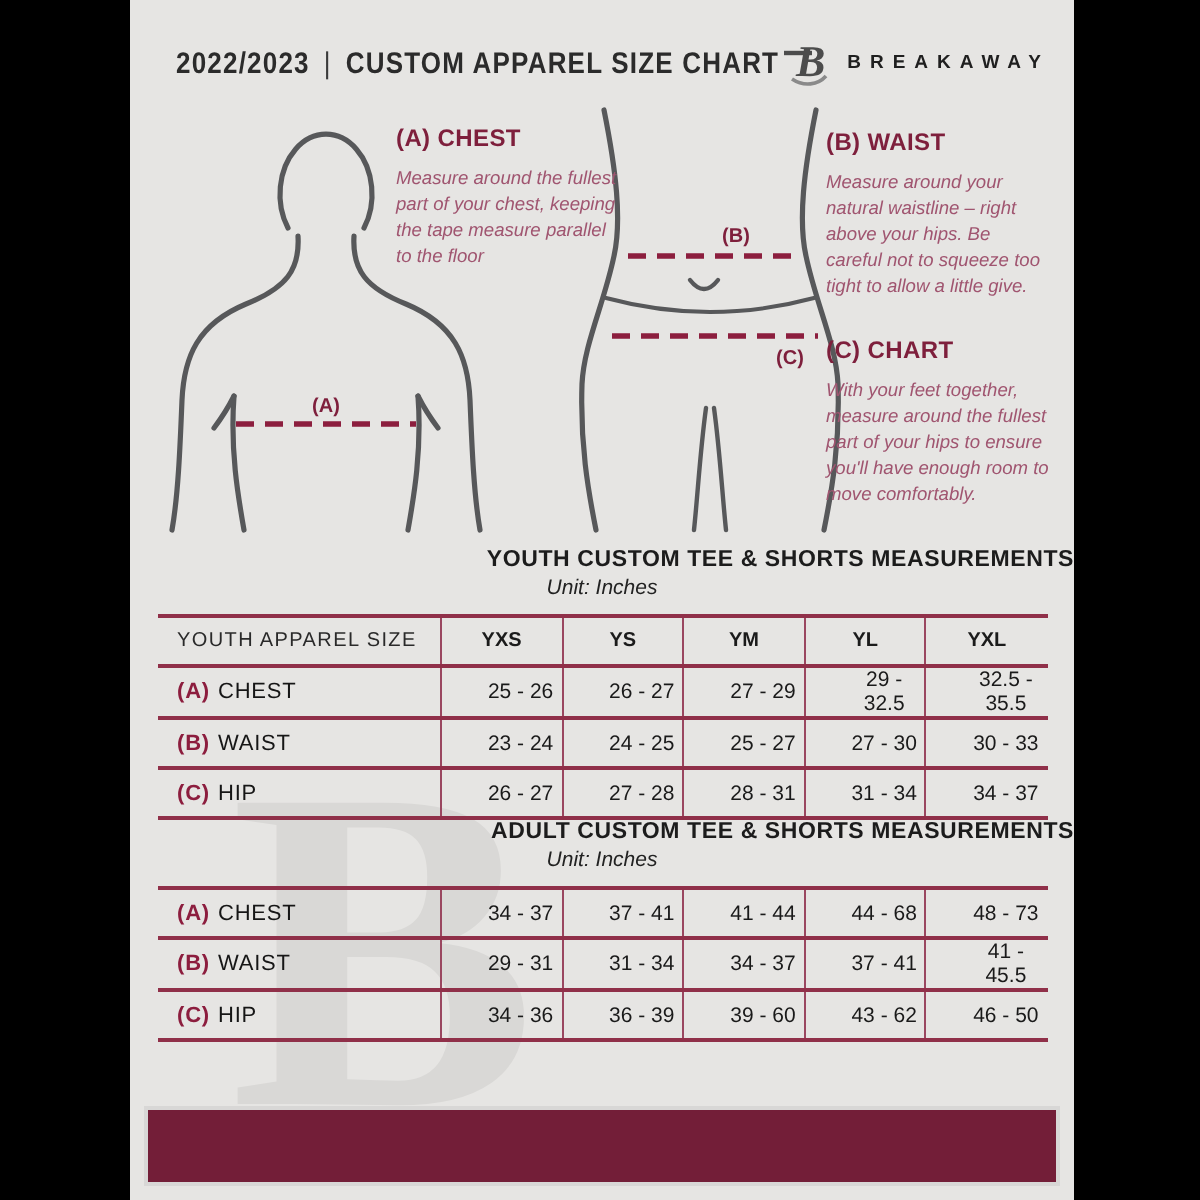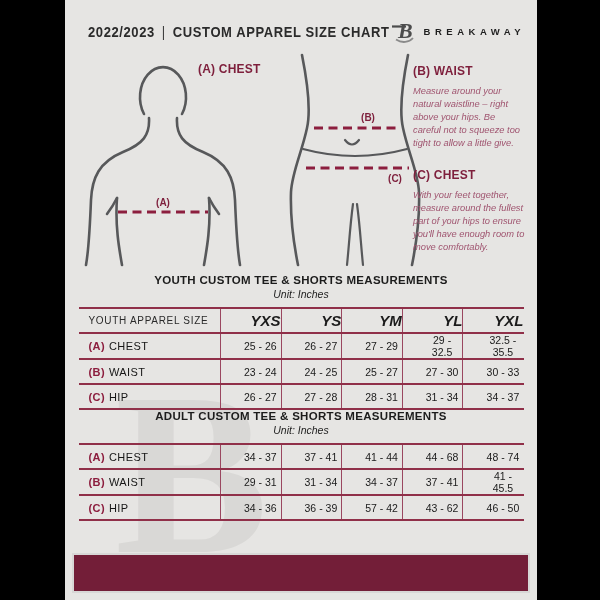--- a/index.html
+++ b/index.html
@@ -24,30 +24,30 @@
   .instr-c{left:348px;top:168px;width:120px;}
 
   
   .watermark{position:absolute;left:50px;top:360px;font-family:"Liberation Serif",serif;
              font-weight:700;font-size:230px;line-height:1;color:#d9d8d6;z-index:0;user-select:none;}
 
   
   .tblock{position:absolute;left:0;width:472px;z-index:2;}
   .tblock.youth{top:274px;}
   .tblock.adult{top:410px;}
-  .tbl-title{text-align:center;font-size:11.5px;font-weight:800;color:#1c1c1c;letter-spacing:.3px;}
+  .tbl-title{text-align:right;font-size:11.5px;font-weight:800;color:#1c1c1c;letter-spacing:.3px;}
   .tbl-unit{text-align:center;font-size:10.5px;font-style:italic;color:#222;margin-top:2px;}
   table{width:445px;margin:7px auto 0 auto;border-collapse:collapse;table-layout:fixed;}
   col.c-lbl{width:142px;}
   tr{border-top:2px solid #903049;}
   table{border-bottom:2px solid #903049;}
   th,td{height:23px;padding:0;font-weight:400;}
   th+th,td+td{border-left:1.5px solid #9a4760;}
   .lbl-h{text-align:left;padding-left:10px;font-size:10px;letter-spacing:.7px;color:#2a2a2a;}
-  th.size{font-size:15px;font-weight:700;color:#1b1b1b;text-align:right;font-style:italic;}
+  th.size{font-size:10px;font-weight:700;color:#1b1b1b;text-align:center;}
   td.lbl{text-align:left;padding-left:10px;font-size:11px;color:#161616;letter-spacing:.4px;}
   td.lbl .key{color:#8c1d3e;font-weight:800;margin-right:4px;}
   td.val{font-size:10.5px;text-align:center;color:#1a1a1a;padding-left:19px;}
 
   
   .footer-bar{position:absolute;left:7px;top:553px;width:458px;height:40px;background:#731e38;
               box-sizing:border-box;border:2px solid #d8d7d6;z-index:4;}
 </style>
 </head>
 <body>
@@ -95,27 +95,28 @@
     </g>
     <g font-family="Liberation Sans, sans-serif" font-size="10" font-weight="700" fill="#7e1f3c" text-anchor="middle">
       <text x="98" y="206">(A)</text>
       <text x="303" y="121">(B)</text>
       <text x="330" y="182">(C)</text>
     </g>
   </svg>
 
   <div class="instr instr-a">
     <h3>(A) CHEST</h3>
+    <p>Measure around the fullest part of your chest, keeping the tape measure parallel to the floor</p>
   </div>
   <div class="instr instr-b">
     <h3>(B) WAIST</h3>
     <p>Measure around your natural waistline – right above your hips. Be careful not to squeeze too tight to allow a little give.</p>
   </div>
   <div class="instr instr-c">
-    <h3>(C) CHEST</h3>
+    <h3>(C) CHART</h3>
     <p>With your feet together, measure around the fullest part of your hips to ensure you'll have enough room to move comfortably.</p>
   </div>
 
   <div class="tblock youth">
     <div class="tbl-title">YOUTH CUSTOM TEE &amp; SHORTS MEASUREMENTS</div>
     <div class="tbl-unit">Unit: Inches</div>
     <table>
       <colgroup>
           <col class="c-lbl">
           <col>
@@ -173,35 +174,35 @@
           <col>
           <col>
         </colgroup>
       <tbody>
       <tr>
         <td class="lbl"><span class="key">(A)</span><span>CHEST</span></td>
         <td class="val">34 - 37</td>
         <td class="val">37 - 41</td>
         <td class="val">41 - 44</td>
         <td class="val">44 - 68</td>
-        <td class="val">48 - 74</td>
+        <td class="val">48 - 73</td>
       </tr>
       <tr>
         <td class="lbl"><span class="key">(B)</span><span>WAIST</span></td>
         <td class="val">29 - 31</td>
         <td class="val">31 - 34</td>
         <td class="val">34 - 37</td>
         <td class="val">37 - 41</td>
         <td class="val">41 - 45.5</td>
       </tr>
       <tr>
         <td class="lbl"><span class="key">(C)</span><span>HIP</span></td>
         <td class="val">34 - 36</td>
         <td class="val">36 - 39</td>
-        <td class="val">57 - 42</td>
+        <td class="val">39 - 60</td>
         <td class="val">43 - 62</td>
         <td class="val">46 - 50</td>
       </tr>
     </tbody>
       </table>
   </div>
 
   <div class="footer-bar"></div>
 </div>
 

